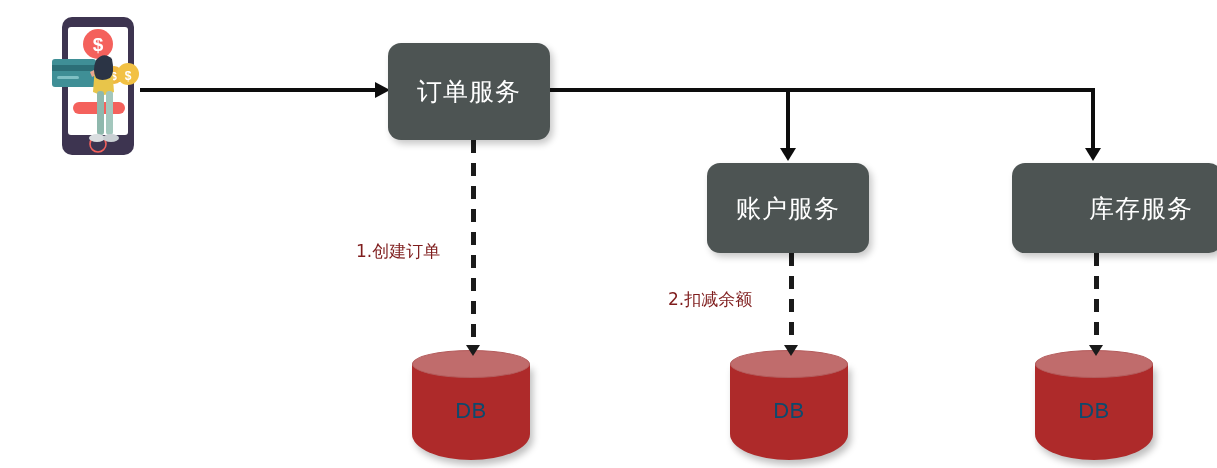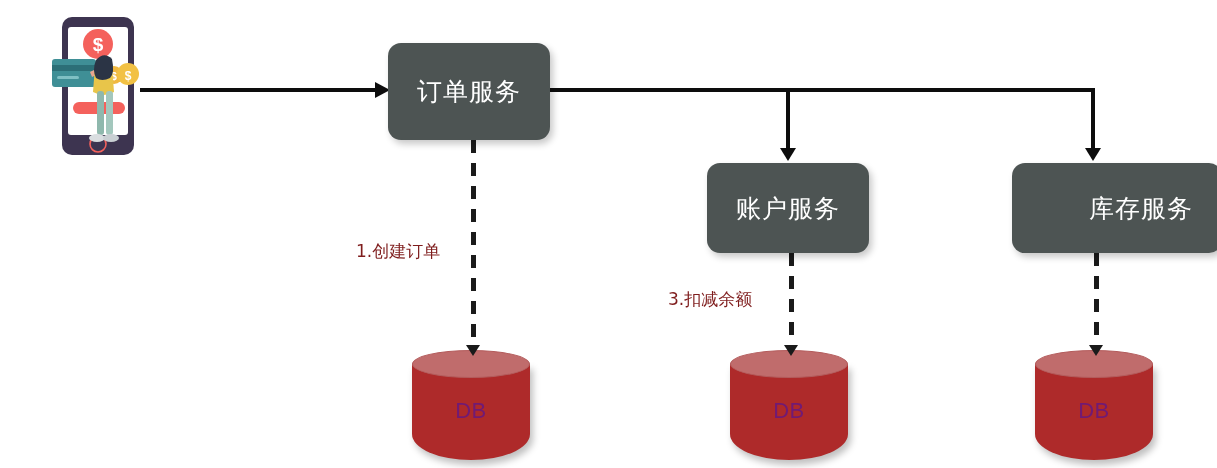--- a/index.html
+++ b/index.html
@@ -57,21 +57,21 @@
     border-radius: 50%;
     border: 1px solid #b35c5c;
     box-sizing: border-box;
   }
   .db-label {
     position: absolute;
     left: 0;
     top: 48px;
     width: 100%;
     text-align: center;
-    color: #701a75;
+    color: #0c4a6e;
     font-size: 22px;
     letter-spacing: 0.5px;
   }
   
   .solid-h {
     position: absolute;
     height: 4px;
     background: #0d0d0d;
     z-index: 4;
   }
@@ -192,21 +192,21 @@
 
   <div class="service-box" style="left:388px; top:43px; width:162px; height:97px;">
     <span>订单服务</span>
   </div>
 
   <div class="service-box" style="left:1012px; top:163px; width:162px; height:90px;padding-left:48px;">
     <span>库存服务</span>
   </div>
 
   <div class="edge-label" style="left:356px; top:240px;">1.创建订单</div>
-  <div class="edge-label" style="left:668px; top:288px;">3.扣减余额</div>
+  <div class="edge-label" style="left:668px; top:288px;">2.扣减余额</div>
 
   <div class="db" style="left:412px; top:350px; width:118px; height:112px;">
     <div class="db-body"></div>
     <div class="db-top"></div>
     <div class="db-label">DB</div>
   </div>
 
   <div class="db" style="left:730px; top:350px; width:118px; height:112px;">
     <div class="db-body"></div>
     <div class="db-top"></div>

